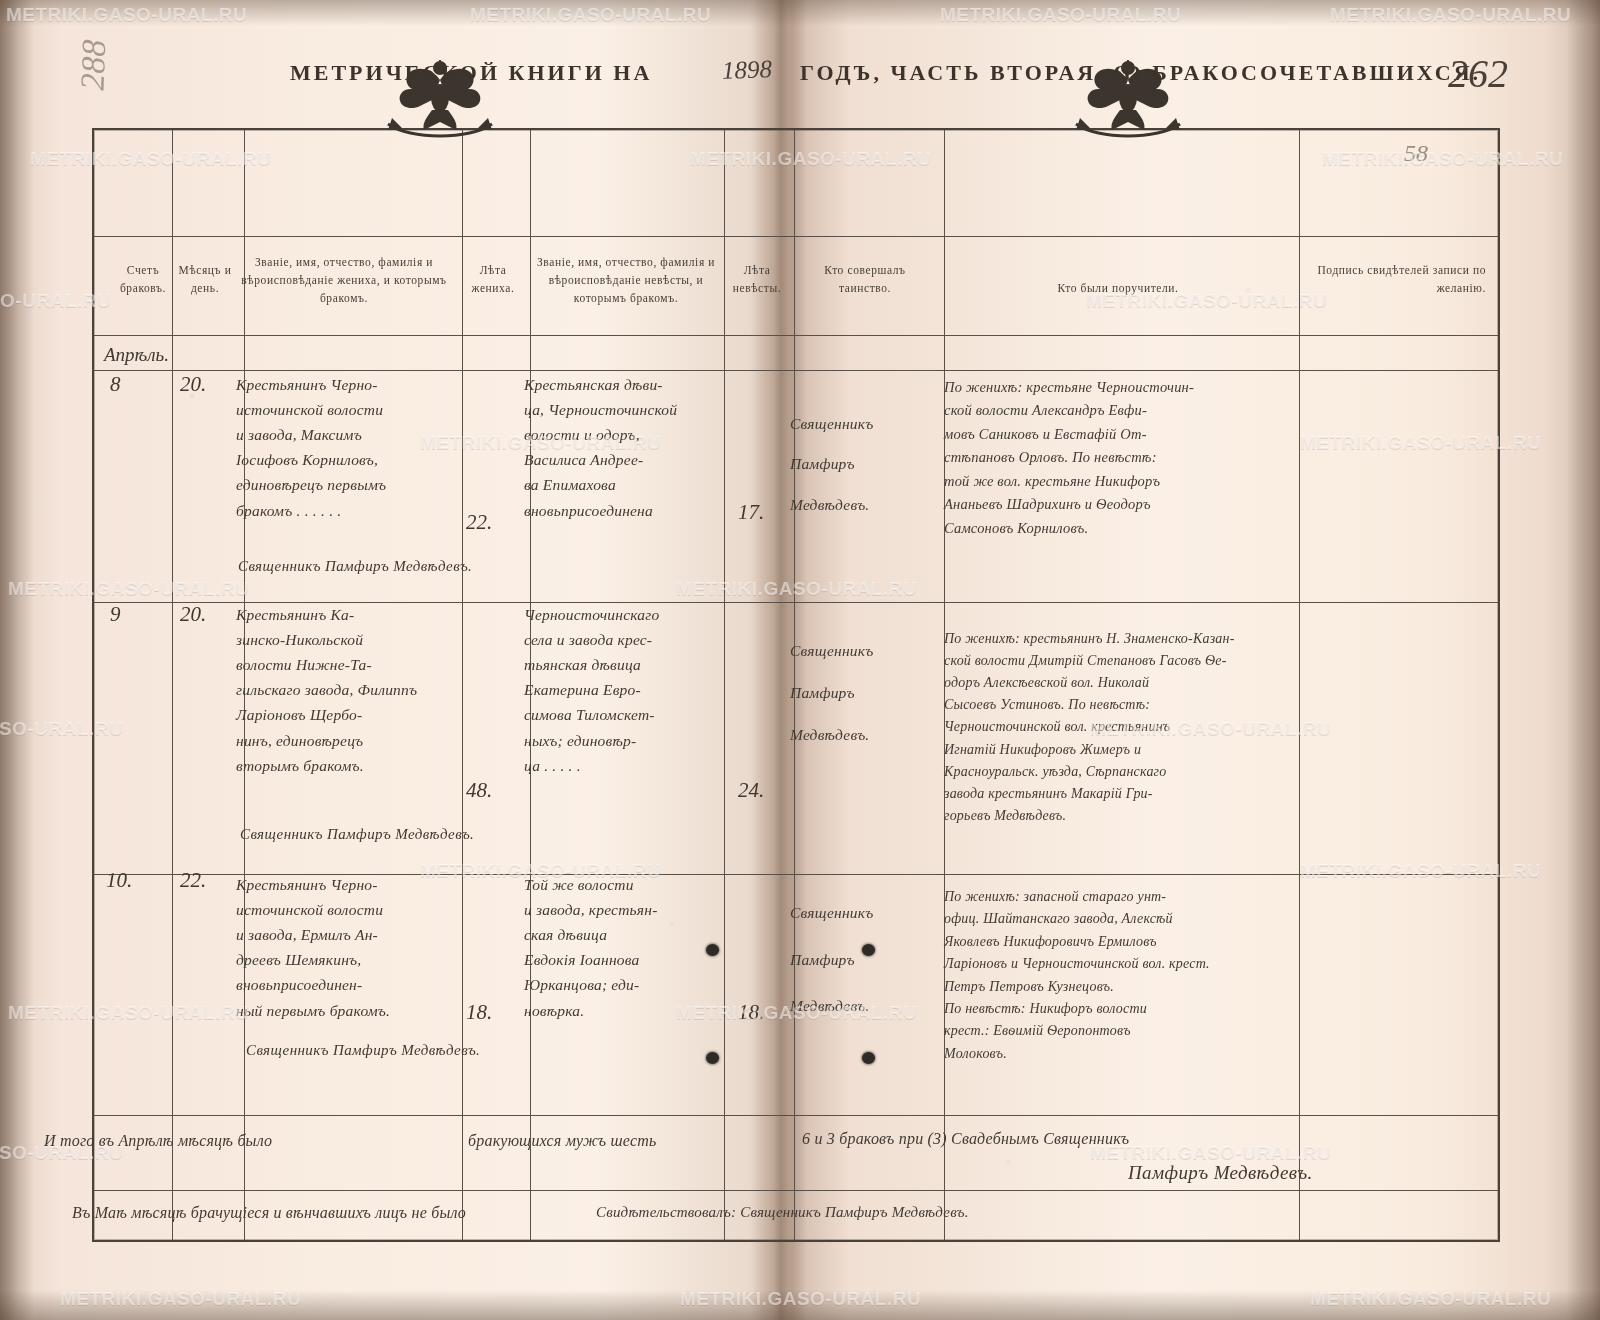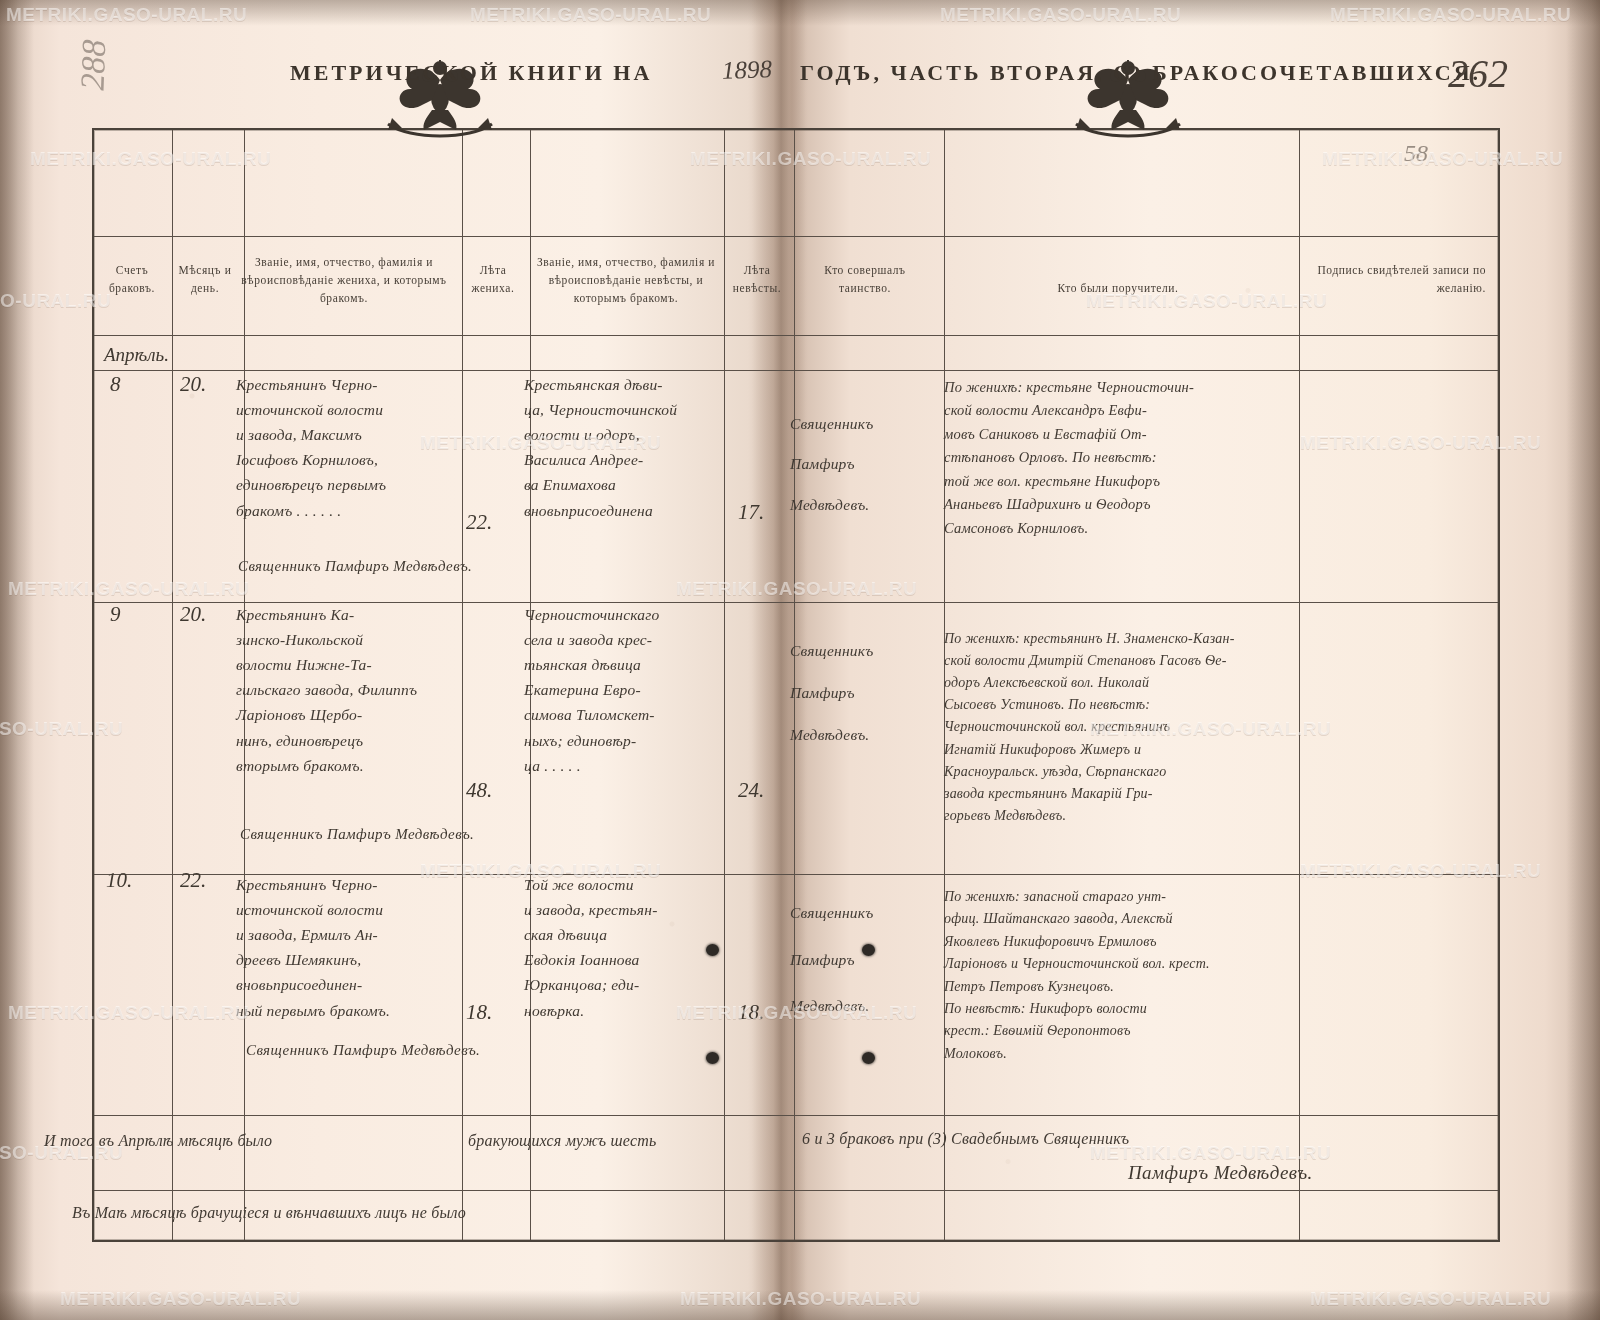--- a/index.html
+++ b/index.html
@@ -206,21 +206,21 @@
   </svg>
 
   <div class="big-title">МЕТРИЧЕСКОЙ КНИГИ НА</div>
   <div class="year-hand">1898</div>
   <div class="big-title" style="left:800px; top:60px;">ГОДЪ, ЧАСТЬ ВТОРАЯ, Ѡ БРАКОСОЧЕТАВШИХСЯ.</div>
 
   <div class="folio" style="left:1448px; top:50px; font-size:40px;">262</div>
   <div class="folio" style="left:68px; top:46px; font-size:34px; transform:rotate(-88deg); opacity:0.45;">288</div>
   <div class="folio" style="left:1404px; top:140px; font-size:24px; opacity:0.55;">58</div>
 
-  <div class="col-head" style="left:96px;  top:262px; width:72px;text-align:center;">Счетъ браковъ.</div>
+  <div class="col-head" style="left:107px;  top:262px; width:72px;text-align:center;">Счетъ браковъ.</div>
   <div class="col-head" style="left:172px; top:262px; width:66px;">Мѣсяцъ и день.</div>
   <div class="col-head" style="left:238px; top:254px; width:212px;">Званіе, имя, отчество, фамилія и вѣроисповѣданіе жениха, и которымъ бракомъ.</div>
   <div class="col-head" style="left:462px; top:262px; width:62px;">Лѣта жениха.</div>
   <div class="col-head" style="left:530px; top:254px; width:192px;">Званіе, имя, отчество, фамилія и вѣроисповѣданіе невѣсты, и которымъ бракомъ.</div>
   <div class="col-head" style="left:726px; top:262px; width:62px;">Лѣта невѣсты.</div>
   <div class="col-head" style="left:800px; top:262px; width:130px;">Кто совершалъ таинство.</div>
   <div class="col-head" style="left:958px; top:280px; width:320px;">Кто были поручители.</div>
   <div class="col-head" style="left:1306px; top:262px; width:180px;text-align:right;">Подпись свидѣтелей записи по желанію.</div>
 
   <div class="month-hand" style="left:104px; top:344px;">Апрѣль.</div>
@@ -357,20 +357,21 @@
   <div class="blot" style="left:862px; top:944px;"></div>
   <div class="blot" style="left:706px; top:1052px;"></div>
   <div class="blot" style="left:862px; top:1052px;"></div>
 
   <div class="cell-hand" style="left:44px; top:1128px; width:430px; font-size:16px;">И того въ Апрѣлѣ мѣсяцѣ было</div>
   <div class="cell-hand" style="left:468px; top:1128px; width:330px; font-size:16px;">бракующихся мужъ шесть</div>
   <div class="cell-hand" style="left:802px; top:1126px; width:700px; font-size:16px;">6 и 3 браковъ при (3) Свадебнымъ Священникъ</div>
   <div class="sig-hand" style="left:1128px; top:1162px; font-size:19px;">Памфиръ Медвѣдевъ.</div>
 
   <div class="cell-hand" style="left:44px; top:1200px; width:560px; font-size:16px;margin-left:28px;">Въ Маѣ мѣсяцѣ брачущіеся и вѣнчавшихъ лицъ не было</div>
+  <div class="cell-hand" style="left:596px; top:1200px; width:900px; font-size:15px;">Свидѣтельствовалъ: Священникъ Памфиръ Медвѣдевъ.</div>
 
   <div class="wm-layer">
     <div class="wm" style="left:6px;   top:4px;">METRIKI.GASO-URAL.RU</div>
     <div class="wm" style="left:470px; top:4px;">METRIKI.GASO-URAL.RU</div>
     <div class="wm" style="left:940px; top:4px;">METRIKI.GASO-URAL.RU</div>
     <div class="wm" style="left:1330px;top:4px;">METRIKI.GASO-URAL.RU</div>
 
     <div class="wm" style="left:30px;  top:148px;">METRIKI.GASO-URAL.RU</div>
     <div class="wm" style="left:690px; top:148px;">METRIKI.GASO-URAL.RU</div>
     <div class="wm" style="left:1322px;top:148px;">METRIKI.GASO-URAL.RU</div>

